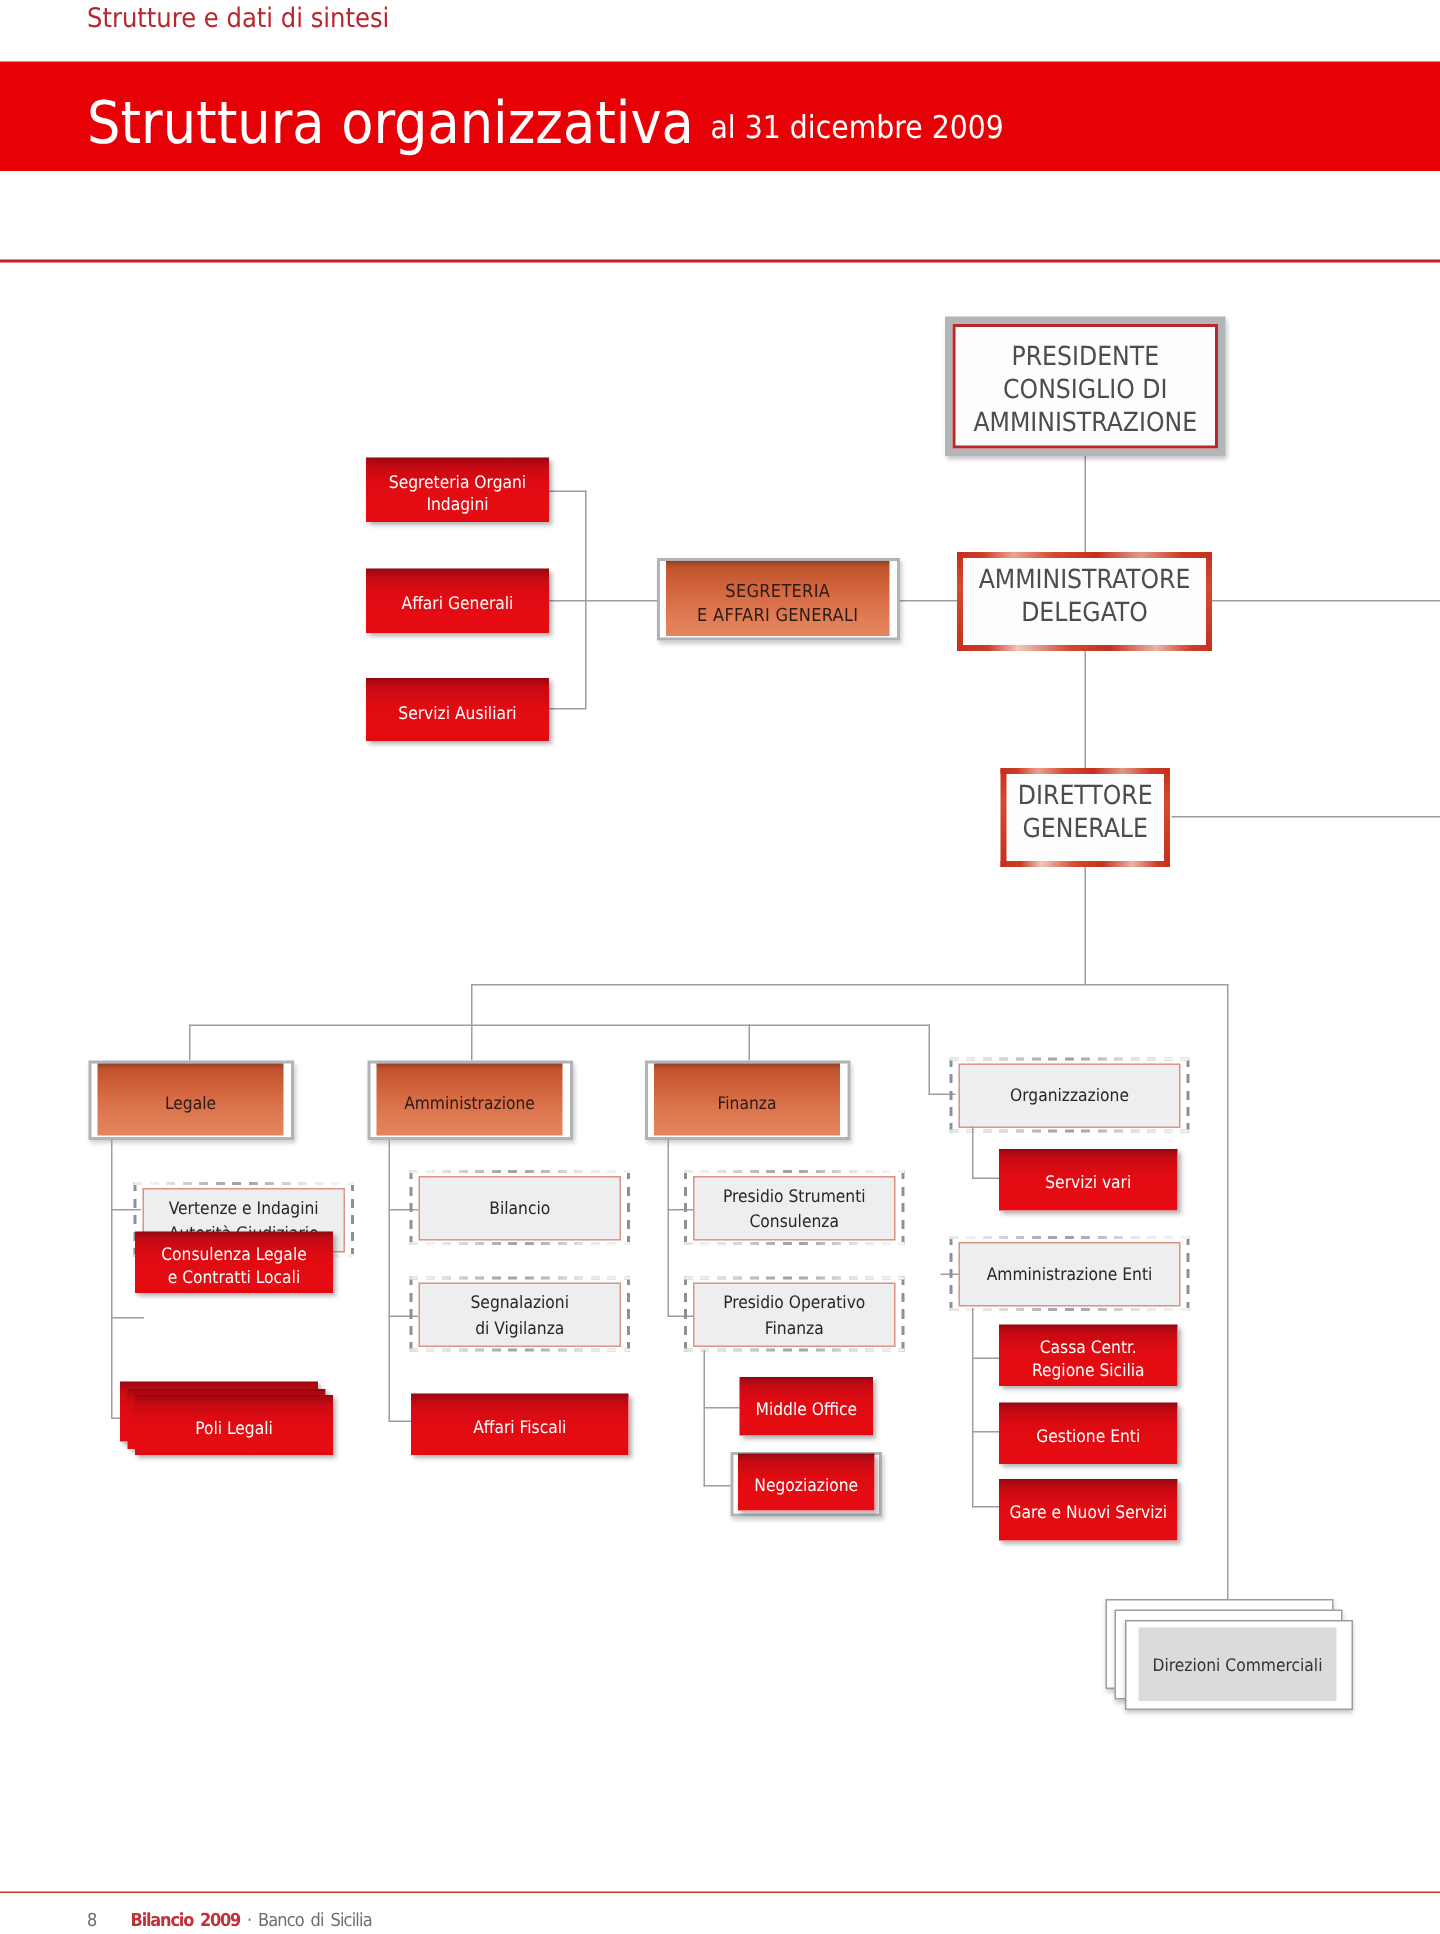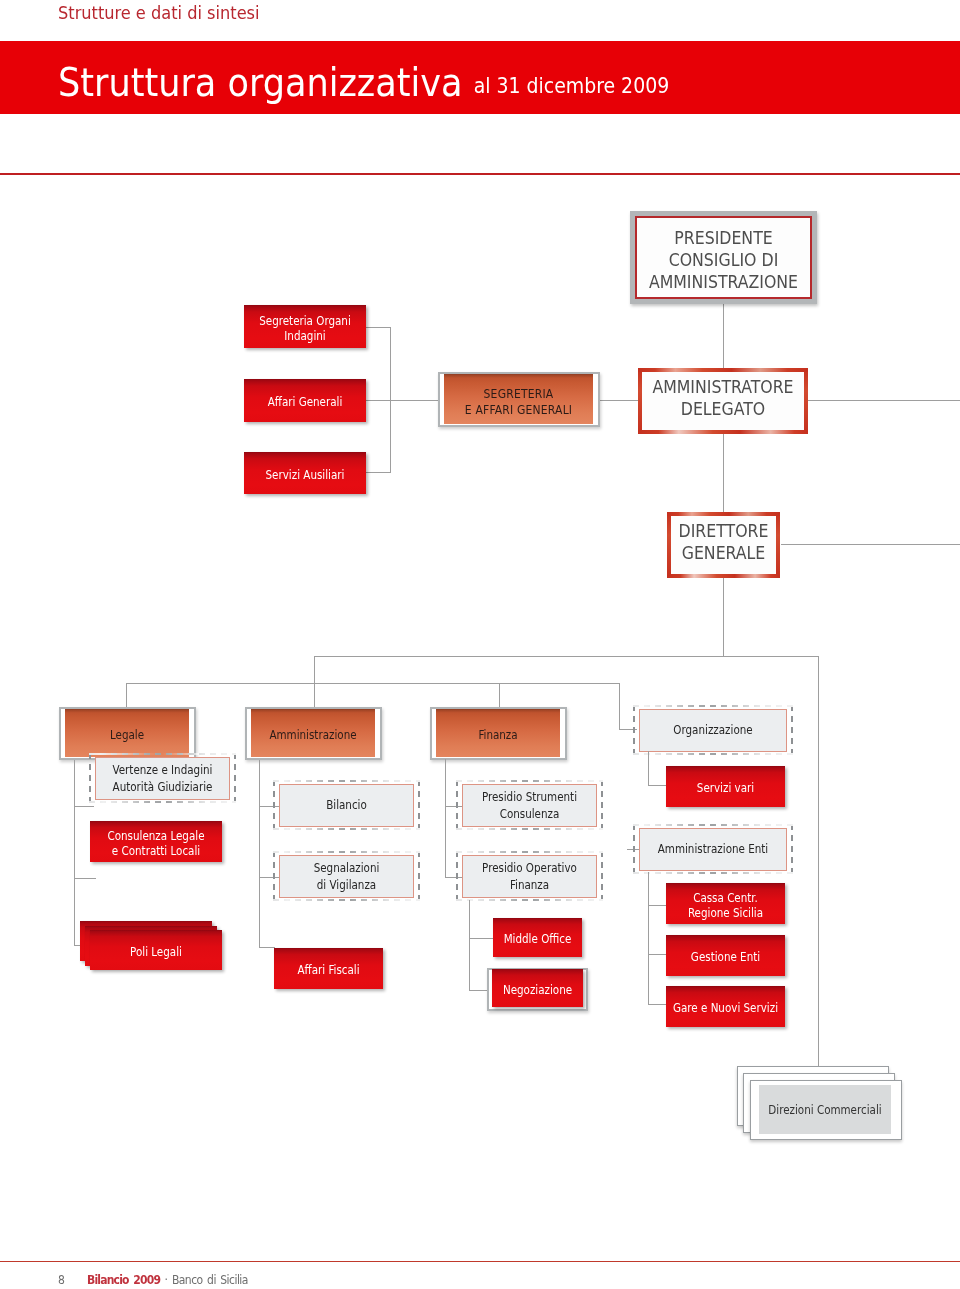--- a/index.html
+++ b/index.html
@@ -177,21 +177,21 @@
   <div class="bx dashbox" style="left:633px;top:705px;width:160px;height:50px;">
       <div class="inner">
         <span>Organizzazione</span>
       </div>
     </div>
 
   <div class="ln lnv" style="left:74px;top:760px;height:186px;"></div>
   <div class="ln lnh" style="left:74px;top:806px;width:20px;"></div>
   <div class="ln lnh" style="left:74px;top:878px;width:22px;"></div>
   <div class="ln lnh" style="left:74px;top:945px;width:16px;"></div>
-  <div class="bx dashbox" style="left:89px;top:753px;width:147px;height:50px;">
+  <div class="bx dashbox" style="left:89px;top:788px;width:147px;height:50px;">
       <div class="inner">
         <span><span>Vertenze e Indagini</span><br><span>Autorità Giudiziarie</span></span>
       </div>
     </div>
   <div class="bx red" style="left:90px;top:821px;width:132px;height:41px;">
       <span><span>Consulenza Legale</span><br><span>e Contratti Locali</span></span>
     </div>
   <div class="stack" style="left:80px;top:921px;width:132px;height:40px;">
     <div class="stk-s s1"></div>
     <div class="stk-s s2"></div>
@@ -207,21 +207,21 @@
   <div class="bx dashbox" style="left:273px;top:780px;width:147px;height:50px;">
       <div class="inner">
         <span>Bilancio</span>
       </div>
     </div>
   <div class="bx dashbox" style="left:273px;top:851px;width:147px;height:50px;">
       <div class="inner">
         <span><span>Segnalazioni</span><br><span>di Vigilanza</span></span>
       </div>
     </div>
-  <div class="bx red" style="left:274px;top:948px;width:109px;height:41px;">
+  <div class="bx red" style="left:274px;top:929px;width:145px;height:41px;">
       <span>Affari Fiscali</span>
     </div>
 
   <div class="ln lnv" style="left:445px;top:759px;height:119px;"></div>
   <div class="ln lnh" style="left:445px;top:806px;width:23px;"></div>
   <div class="ln lnh" style="left:445px;top:877px;width:23px;"></div>
   <div class="bx dashbox" style="left:456px;top:780px;width:147px;height:50px;">
       <div class="inner">
         <span><span>Presidio Strumenti</span><br><span>Consulenza</span></span>
       </div>

